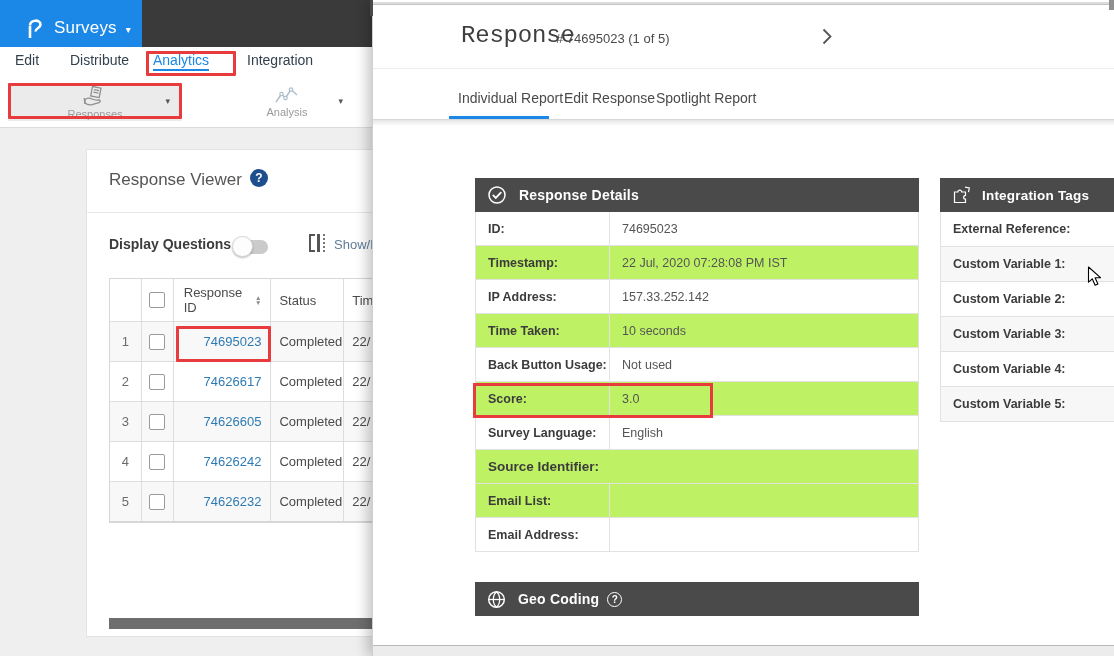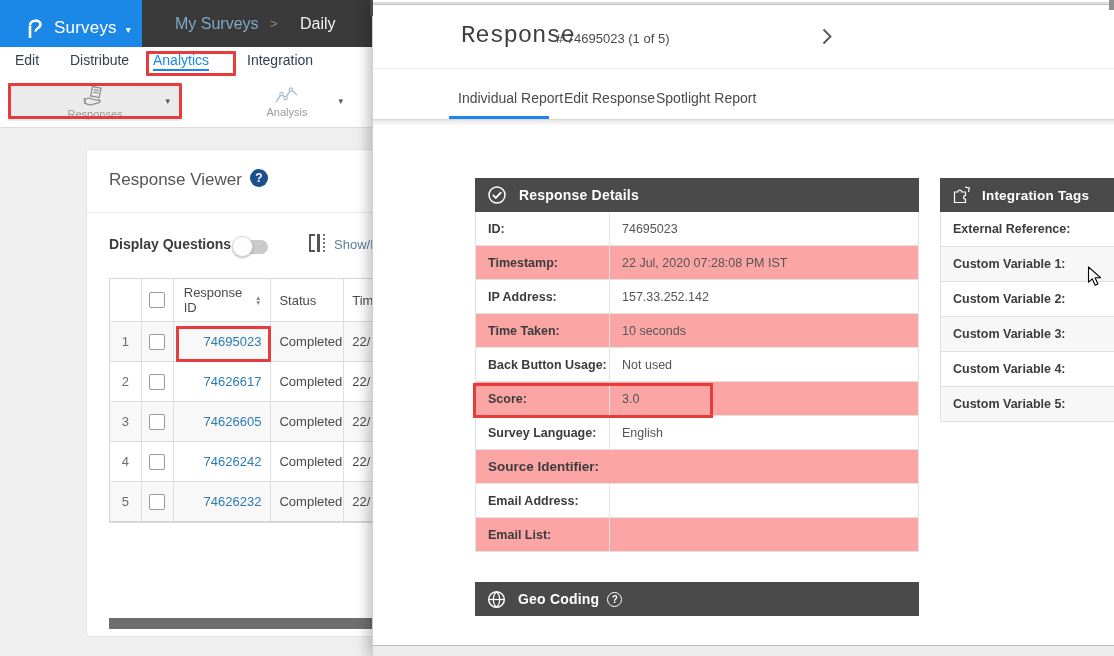--- a/index.html
+++ b/index.html
@@ -75,21 +75,21 @@
   .tab { position:absolute; top:90px; font-size:14px; color:#4a4a4a; }
   .tab-underline { position:absolute; left:76px; top:116px; width:100px; height:3px; background:#1b87e6; }
   .ov-div2 { position:absolute; left:0; top:119px; width:100%; height:1px; background:#d8d8d8; }
   .ov-div2shadow { position:absolute; left:0; top:120px; width:100%; height:6px; background:linear-gradient(rgba(0,0,0,.10), rgba(0,0,0,0)); }
 
   .panel { position:absolute; background:#fff; }
   .panel-head { height:34px; background:#4a4a4a; color:#fff; display:flex; align-items:center; }
   .panel-head .ph-icon { margin-left:12px; display:flex; }
   .panel-head .ph-title { margin-left:12px; font-size:14px; font-weight:bold; letter-spacing:.2px; }
   .prow { display:flex; height:34px; border:1px solid #e2e2e2; border-top:none; background:#fff; font-size:12.5px; align-items:stretch; }
-  .prow.alt { background:#fca5a5; }
+  .prow.alt { background:#bef264; }
   .pl { width:134px; border-right:1px solid #e2e2e2; display:flex; align-items:center; padding-left:12px; font-weight:bold; color:#3c3c3c; }
   .pv { flex:1; display:flex; align-items:center; padding-left:12px; color:#555; }
   .prow.fullspan { font-weight:bold; color:#3c3c3c; font-size:13.5px; align-items:center; padding-left:12px; }
   .geo-val { width:240px; flex:none; border-right:1px solid #e2e2e2; }
   .geo-extra { flex:1; }
   .tagrow { height:35px; border:1px solid #e2e2e2; border-top:none; display:flex; align-items:center; padding-left:12px; font-size:12.5px; font-weight:bold; color:#3c3c3c; background:#fff; }
   .tagrow.alt { background:#f7f7f7; }
   .ring-q { width:15px; height:15px; border:1.5px solid #fff; border-radius:50%; font-size:10px; font-weight:bold; color:#fff; text-align:center; line-height:14px; margin-left:8px; }
 
   .rb-score { position:absolute; left:100px; top:383px; width:240px; height:35px; border:3px solid #e73b3d; z-index:20; }
@@ -105,25 +105,20 @@
   <div class="left-page">
 
     <div class="top-header">
       <div class="logo-box">
         <svg class="logo-glyph" width="18" height="22" viewBox="0 0 18 22">
           <path d="M4 21 V9" stroke="#fff" stroke-width="2.6" fill="none"></path>
           <path d="M4 8.5 C4 2.5 14.5 2 14.5 7.5 C14.5 11.5 9.5 11 9.5 14.5" stroke="#fff" stroke-width="2.6" fill="none"></path>
         </svg>
         <span class="logo-label">Surveys</span>
         <span class="logo-caret">▾</span>
-      </div>
-      <div class="crumbs">
-        <span class="crumb-parent">My Surveys</span>
-        <span class="crumb-sep">&gt;</span>
-        <span class="crumb-current">Daily</span>
       </div>
     </div>
 
     <div class="menubar">
       <span class="menu-item" style="left:15px">Edit</span>
       <span class="menu-item" style="left:70px">Distribute</span>
       <span class="menu-item active" style="left:153px">Analytics</span>
       <span class="menu-item" style="left:247px">Integration</span>
     </div>
 
@@ -307,26 +302,26 @@
       </div>
       <div class="prow alt">
         <div class="pl">Score:</div>
         <div class="pv">3.0</div>
       </div>
       <div class="prow">
         <div class="pl">Survey Language:</div>
         <div class="pv">English</div>
       </div>
       <div class="prow alt fullspan">Source Identifier:</div>
-      <div class="prow">
-        <div class="pl">Email Address:</div>
-        <div class="pv"></div>
-      </div>
       <div class="prow alt">
         <div class="pl">Email List:</div>
+        <div class="pv"></div>
+      </div>
+      <div class="prow">
+        <div class="pl">Email Address:</div>
         <div class="pv"></div>
       </div>
     </div>
 
     <div class="panel" style="left:102px; top:582px; width:444px;">
       <div class="panel-head">
         <span class="ph-icon">
           <svg width="19" height="19" viewBox="0 0 18 18">
             <circle cx="9" cy="9" r="7.4" stroke="#fff" stroke-width="1.4" fill="none"></circle>
             <path d="M1.8 9 h14.4" stroke="#fff" stroke-width="1.2" fill="none"></path>

